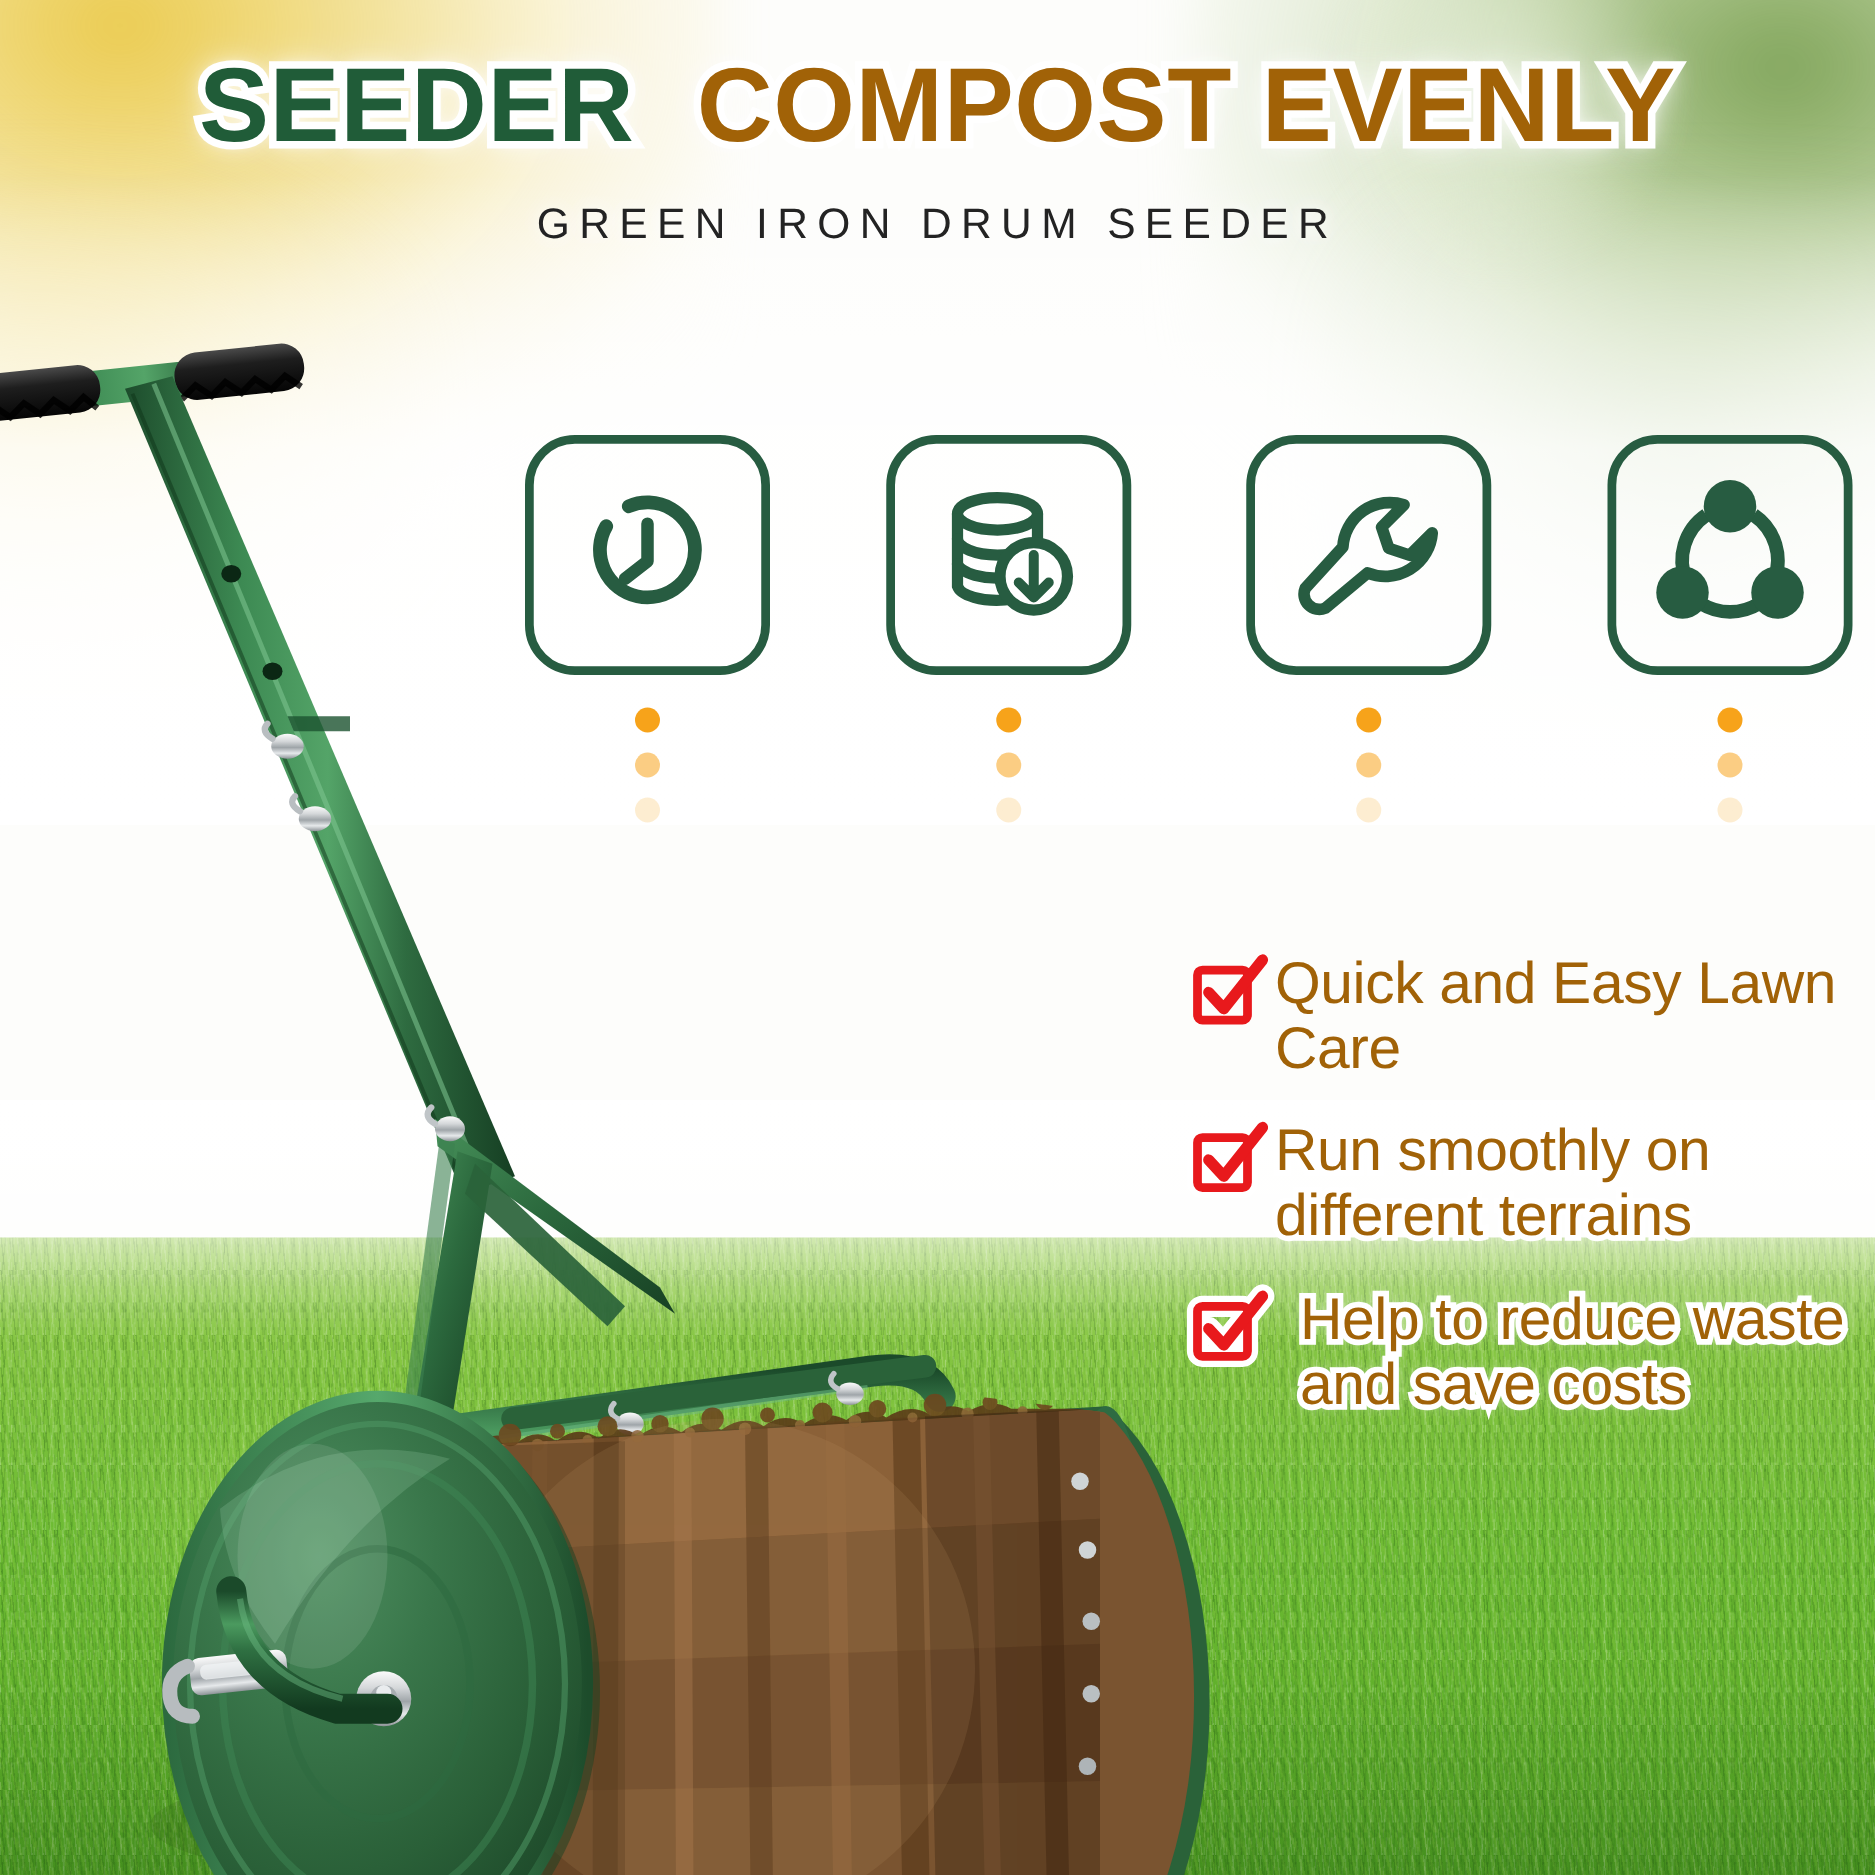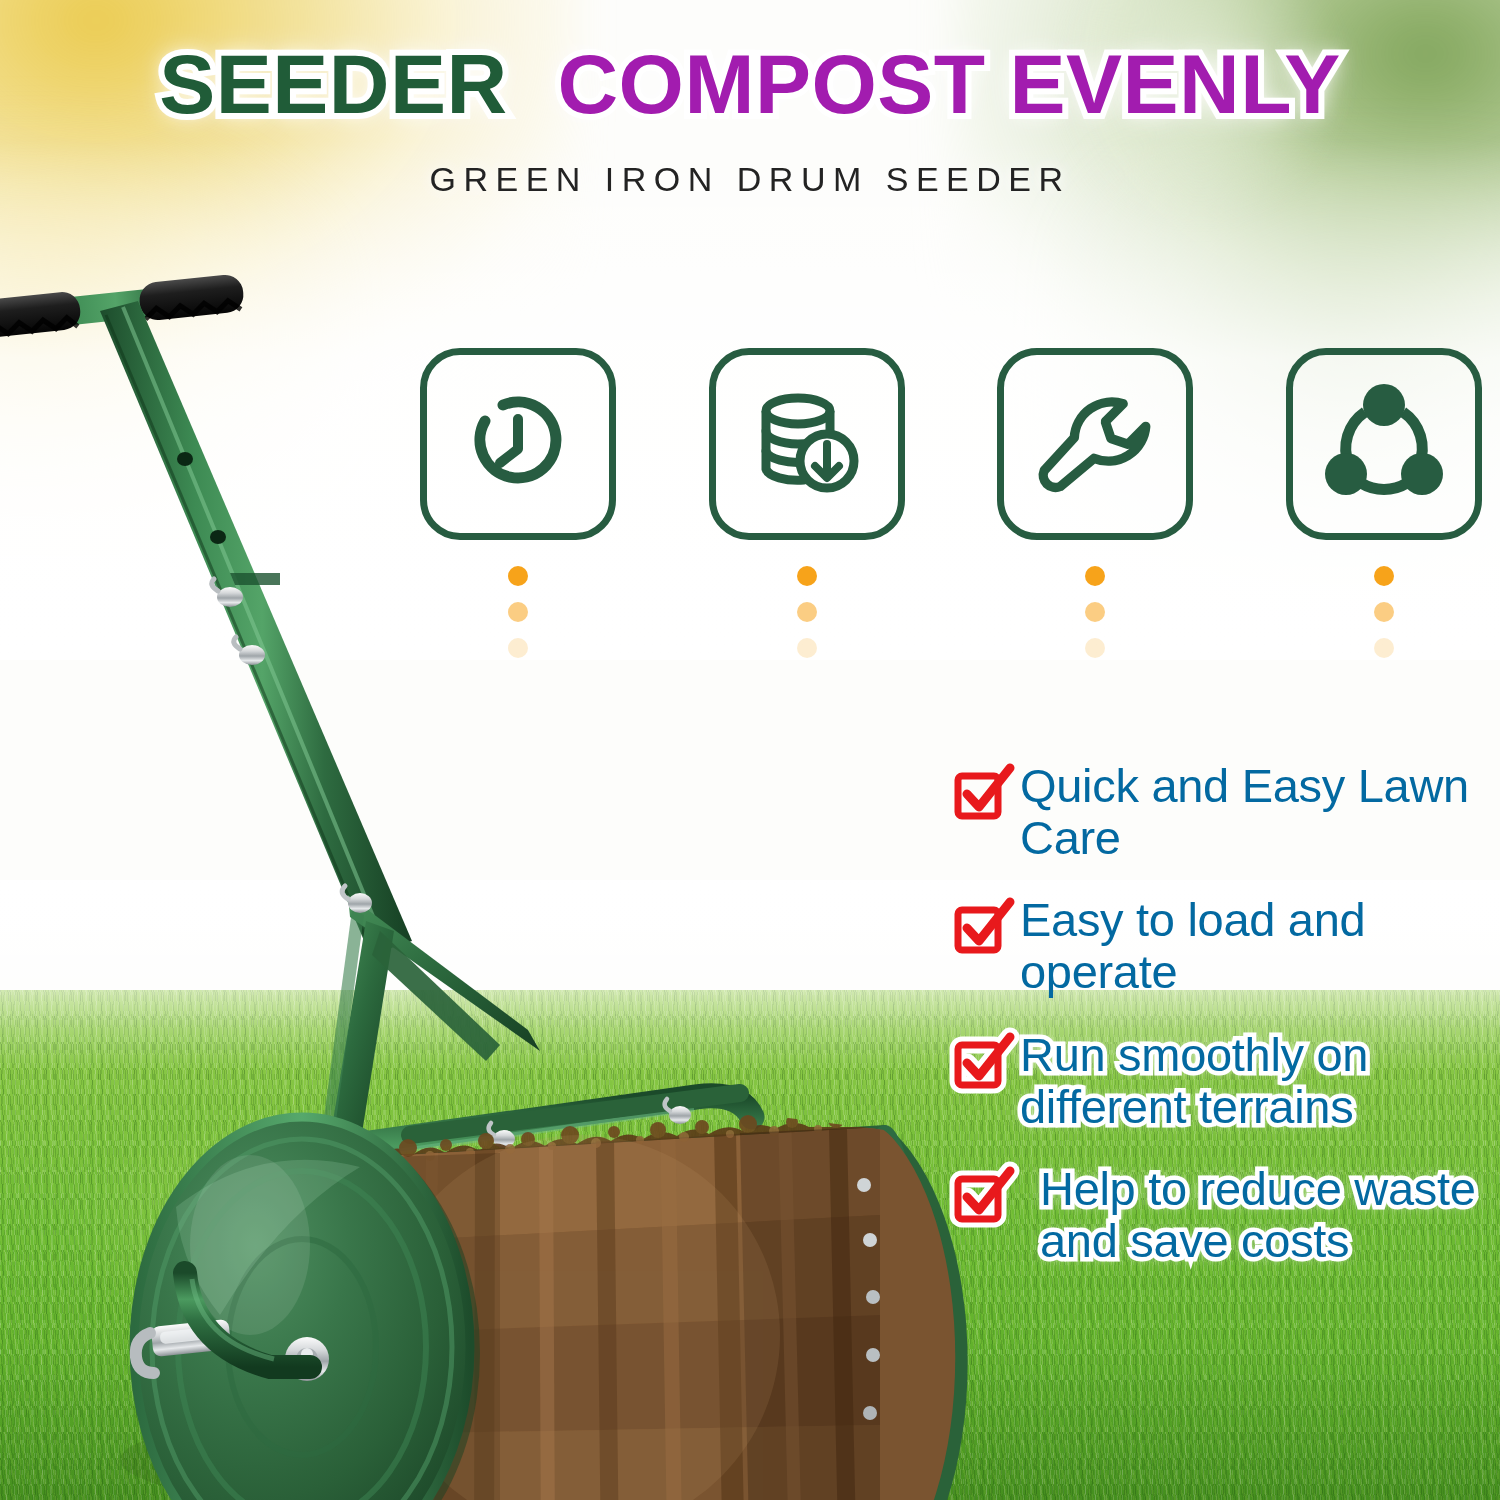--- a/index.html
+++ b/index.html
@@ -113,21 +113,21 @@
   .headline .w {
     display:inline-block;
     -webkit-text-stroke: 12px #ffffff;
     paint-order: stroke fill;
     text-shadow:
       0 0 10px rgba(255,255,255,0.98),
       0 0 20px rgba(255,255,255,0.92),
       0 0 32px rgba(255,255,255,0.75);
   }
   .hl-green { color:#205c38; }
-  .hl-orange { color:#a21caf; }
+  .hl-orange { color:#a16207; }
 
   .subhead {
     position:absolute; left:0; top:160px; width:1500px; text-align:center;
     font-size:34px; font-weight:500; letter-spacing:7.5px; color:#232323;
     text-shadow: 0 0 12px rgba(255,255,255,0.95), 0 0 22px rgba(255,255,255,0.7);
     white-space:nowrap;
   }
 
   
   .icon-row {
@@ -147,21 +147,21 @@
 
   
   .bullets {
     position:absolute; left:952px; top:760px; width:536px;
   }
   .bullet { display:flex; align-items:flex-start; margin-bottom:30px; }
   .bullet:last-child { margin-bottom:0;gap:20px; }
   .chk { width:50px; height:50px; flex:0 0 50px; margin-top:6px; margin-right:18px; position:relative; }
   .chk svg { position:absolute; left:-6px; top:-12px; }
   .btext {
-    font-size:47px; line-height:1.11; color:#0369a1; font-weight:400;
+    font-size:47px; line-height:1.11; color:#a16207; font-weight:400;
     letter-spacing:-0.3px;
   }
   .onwhite { }
   .ongrass {
     -webkit-text-stroke: 9px #ffffff;
     paint-order: stroke fill;
     text-shadow: 0 0 6px rgba(255,255,255,0.95), 0 0 14px rgba(255,255,255,0.8);
   }
 
   
@@ -496,29 +496,20 @@
     <div class="bullet">
       <div class="chk">
         <svg width="74" height="74" viewBox="0 0 74 74">
           <rect x="12" y="22" width="40" height="40" rx="4" fill="none" stroke="#e8191c" stroke-width="7"></rect>
           <path d="M21 40 L33 53 L64 14" fill="none" stroke="#e8191c" stroke-width="9" stroke-linecap="round" stroke-linejoin="round"></path>
         </svg>
       </div>
       <div class="btext onwhite">Quick and Easy Lawn Care</div>
     </div>
 
-    <div class="bullet">
-      <div class="chk">
-        <svg width="74" height="74" viewBox="0 0 74 74">
-          <rect x="12" y="22" width="40" height="40" rx="4" fill="none" stroke="#e8191c" stroke-width="7"></rect>
-          <path d="M21 40 L33 53 L64 14" fill="none" stroke="#e8191c" stroke-width="9" stroke-linecap="round" stroke-linejoin="round"></path>
-        </svg>
-      </div>
-      <div class="btext onwhite">Easy to load and operate</div>
-    </div>
 
     <div class="bullet">
       <div class="chk">
         <svg width="74" height="74" viewBox="0 0 74 74">
           <rect x="12" y="22" width="40" height="40" rx="4" fill="none" stroke="#ffffff" stroke-width="17" stroke-linejoin="round"></rect>
           <path d="M21 40 L33 53 L64 14" fill="none" stroke="#ffffff" stroke-width="19" stroke-linecap="round" stroke-linejoin="round"></path>
           <rect x="12" y="22" width="40" height="40" rx="4" fill="none" stroke="#e8191c" stroke-width="7"></rect>
           <path d="M21 40 L33 53 L64 14" fill="none" stroke="#e8191c" stroke-width="9" stroke-linecap="round" stroke-linejoin="round"></path>
         </svg>
       </div>

